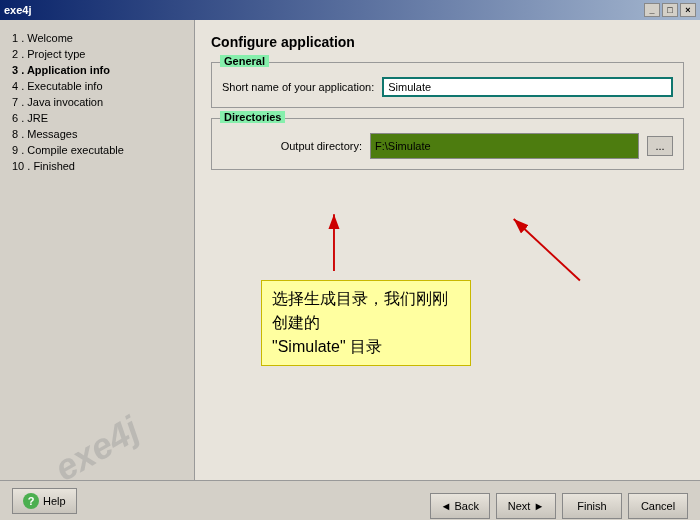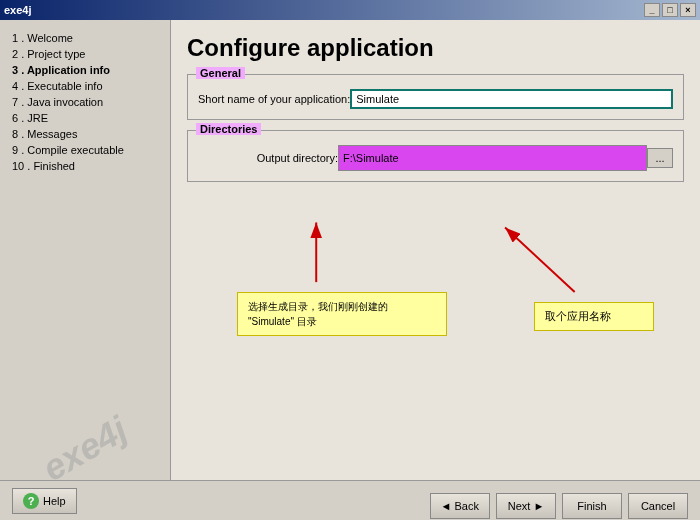--- a/index.html
+++ b/index.html
@@ -42,21 +42,21 @@
     }
 
     
     .main-container {
       display: flex;
       height: 460px;
     }
 
     
     .sidebar {
-      width: 171px;
+      width: 195px;
       background: #d4d0c8;
       border-right: 1px solid #999;
       padding: 10px 8px;
       position: relative;
       overflow: hidden;
     }
     .sidebar-item {
       font-size: 11px;
       padding: 2px 4px;
       cursor: pointer;
@@ -80,47 +80,48 @@
 
     
     .content {
       flex: 1;
       background: #e8e4dc;
       padding: 14px 16px;
       position: relative;
     }
 
     .page-title {
-      font-size: 24px;
+      font-size: 14px;
       font-weight: bold;
       color: #000;
       margin-bottom: 12px;
     }
 
     .group-box {
       border: 1px solid #999;
       background: #e8e4dc;
       margin-bottom: 10px;
       padding: 6px 10px 10px 10px;
       position: relative;
     }
     .group-label {
       position: absolute;
       top: -8px;
       left: 8px;
-      background: #f0abfc;
+      background: #86efac;
       padding: 0 4px;
       font-size: 11px;
       font-weight: bold;
     }
 
     .field-row {
       display: flex;
       align-items: center;
       margin-top: 8px;
+      gap: 8px;
     }
     .field-label {
       font-size: 11px;
       white-space: nowrap;
       min-width: 140px;
       text-align: right;
     }
     .field-input {
       flex: 1;
       height: 20px;
@@ -129,21 +130,21 @@
       font-size: 11px;
       background: white;
       outline: none;
     }
     .field-input-normal {
       flex: 1;
       height: 20px;
       border: 1px solid #888;
       padding: 12px 4px;
       font-size: 11px;
-      background: #d946ef;
+      background: #4d7c0f;
       outline: none;
     }
     .browse-btn {
       width: 26px;
       height: 20px;
       border: 1px solid #888;
       background: #d4d0c8;
       font-size: 11px;
       cursor: pointer;
       display: flex;
@@ -155,21 +156,21 @@
       color: #000;
       margin-top: 4px;
       margin-left: 148px;
     }
 
     .callout-box {
       position: absolute;
       background: #ffffa0;
       border: 1px solid #c8b800;
       padding: 6px 10px;
-      font-size: 10px;
+      font-size: 16px;
       line-height: 1.5;
     }
     .callout-box-right {
       position: absolute;
       background: #ffffa0;
       border: 1px solid #c8b800;
       padding: 6px 10px;
       font-size: 11px;
     }
 
@@ -298,23 +299,20 @@
 
         <line x1="130" y1="90" x2="130" y2="30" stroke="#cc0000" stroke-width="2" marker-end="url(#arrowhead)"></line>
 
         <line x1="390" y1="100" x2="320" y2="35" stroke="#cc0000" stroke-width="2" marker-end="url(#arrowhead)"></line>
       </svg>
 
       <div class="callout-box" style="left:50px; top:100px; width:210px;">
         <span>选择生成目录，我们刚刚创建的<br>"Simulate" 目录</span>
       </div>
 
-      <div class="callout-box-right" style="right:30px; top:110px; width:120px;">
-        <span>取个应用名称</span>
-      </div>
     </div>
   </div>
 </div>
 
 <div class="bottom-bar">
   <div class="bottom-left">
     <button class="help-btn">
       <div class="help-icon">?</div>
       <span>Help</span>
     </button>

